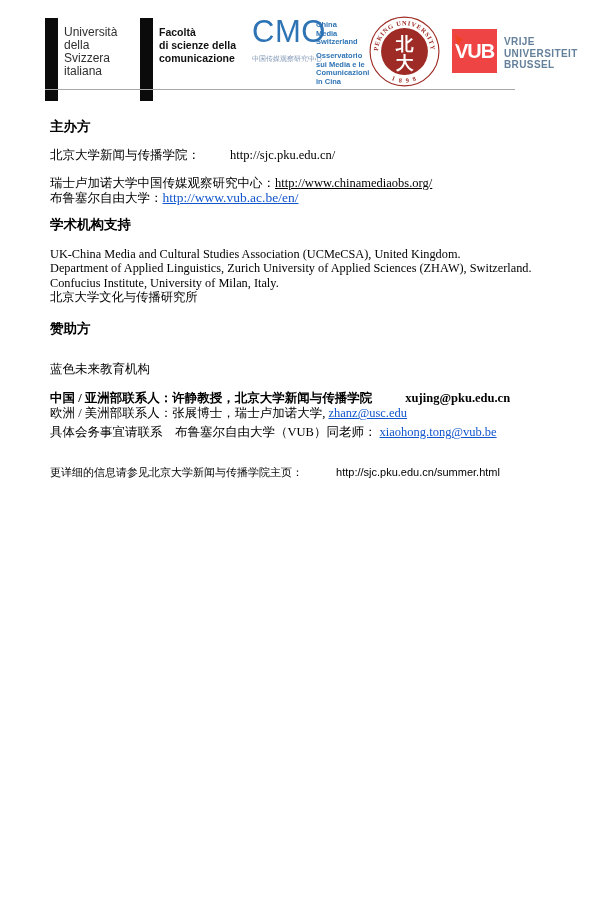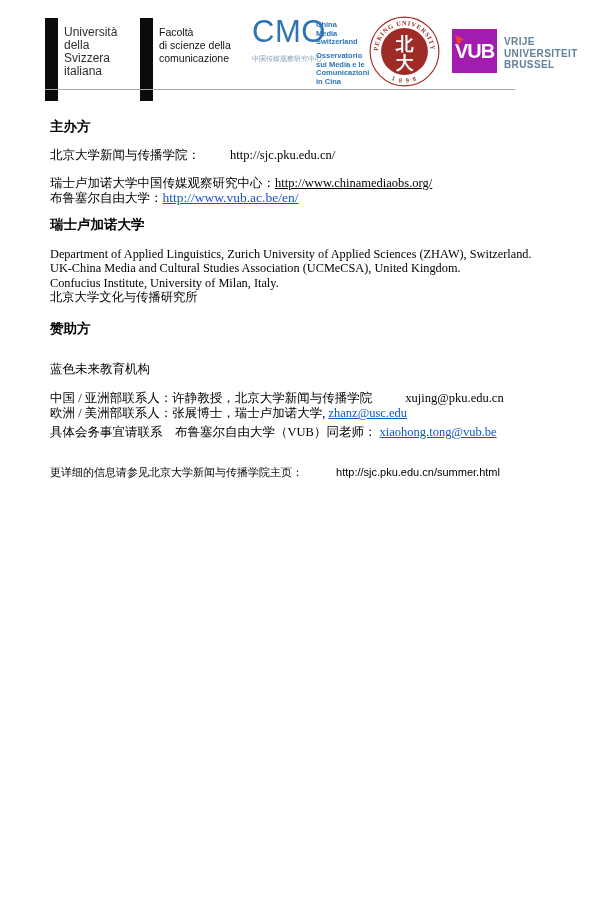--- a/index.html
+++ b/index.html
@@ -10,55 +10,55 @@
   }
   
   .header{position:absolute;top:0;left:0;width:600px;height:108px;}
   .bar{position:absolute;top:18px;width:13px;height:83px;background:#0b0b0b;}
   .bar-1{left:45px;}
   .bar-2{left:140px;}
   .hairline{position:absolute;top:89px;left:45px;width:470px;height:1px;background:#a8a8a8;}
   .usi-text{position:absolute;left:64px;top:26px;font-family:"Liberation Sans",sans-serif;
     font-size:12px;line-height:13px;color:#2f2f2f;}
   .faculty-text{position:absolute;left:159px;top:26px;font-family:"Liberation Sans",sans-serif;
-    font-size:10.5px;line-height:13px;color:#111;font-weight:normal;}
+    font-size:10.5px;line-height:13px;color:#111;font-weight:bold;}
   
   .cmo{position:absolute;left:245px;top:20px;width:125px;height:70px;
     font-family:"Liberation Sans",sans-serif;margin-left:7px;}
   .cmo-acronym{position:absolute;left:0;top:-4px;font-size:31px;line-height:31px;
     font-weight:400;color:#2e74b5;letter-spacing:0.5px;}
   .cmo-cn{position:absolute;left:0;top:34px;font-size:7px;color:#7f96b4;white-space:nowrap;}
   .cmo-en-top{position:absolute;left:64px;top:1px;font-size:7.5px;line-height:8.5px;
     color:#2e74b5;font-weight:bold;}
   .cmo-en-bottom{position:absolute;left:64px;top:32px;font-size:7.5px;line-height:8.5px;
     color:#2e74b5;font-weight:bold;}
   
   .pku-seal{position:absolute;left:369px;top:16px;width:71px;height:71px;}
   
-  .vub-square{position:absolute;left:452px;top:29px;width:45px;height:44px;background:#a21caf;}
+  .vub-square{position:absolute;left:452px;top:29px;width:45px;height:44px;background:#ef4444;}
   .vub-acronym{position:absolute;left:0;top:0;width:45px;height:44px;display:flex;
     align-items:center;justify-content:center;color:#fff;font-family:"Liberation Sans",sans-serif;
     font-weight:bold;font-size:20px;letter-spacing:-1px;}
   .vub-flame{position:absolute;left:3px;top:6px;width:8px;height:11px;background:#ef4123;
     clip-path:polygon(0 0,100% 35%,35% 100%);}
   .vub-text{position:absolute;left:504px;top:36px;font-family:"Liberation Sans",sans-serif;
     font-size:10px;line-height:11.5px;font-weight:bold;color:#64809b;letter-spacing:0.4px;}
   
   .line{position:absolute;left:50px;white-space:nowrap;font-size:12.5px;line-height:16px;}
   .heading{font-weight:bold;font-size:13.5px;}
   .h-organizers{top:119px;}
   .l-pku{top:147px;}
   .l-cmo-url{top:175px;}
   .l-vub-url{top:190px;}
   .h-academic{top:217px;}
   .academic-list{position:absolute;left:50px;top:247px;font-size:12.3px;line-height:14.4px;
     white-space:nowrap;}
   .h-sponsor{top:321px;}
   .l-sponsor{top:361px;}
-  .l-contact-china{top:390px;}
+  .l-contact-china{top:390px;font-weight:bold;}
   .l-contact-europe{top:405px;}
   .l-contact-logistics{top:424px;}
   .l-footer{top:464px;font-family:"Liberation Sans","DejaVu Sans",sans-serif;font-size:11px;}
   .link-black{color:#000;text-decoration:underline;cursor:pointer;}
   .link-blue{color:#1155cc;text-decoration:underline;cursor:pointer;}
   .link-blue-lg{color:#1155cc;text-decoration:underline;cursor:pointer;font-size:13.5px;}
   .plain-url{color:#000;text-decoration:none;margin-left:30px;}
 </style>
 </head>
 <body>
@@ -133,25 +133,25 @@
 </div>
 
 <div class="line l-cmo-url">
   <span>瑞士卢加诺大学中国传媒观察研究中心：</span><span class="link-black">http://www.chinamediaobs.org/</span>
 </div>
 
 <div class="line l-vub-url">
   <span>布鲁塞尔自由大学：</span><span class="link-blue-lg">http://www.vub.ac.be/en/</span>
 </div>
 
-<div class="line heading h-academic">瑞士卢加诺大学</div>
+<div class="line heading h-academic">学术机构支持</div>
 
 <div class="academic-list">
+  <div>UK-China Media and Cultural Studies Association (UCMeCSA), United Kingdom.</div>
   <div>Department of Applied Linguistics, Zurich University of Applied Sciences (ZHAW), Switzerland.</div>
-  <div>UK-China Media and Cultural Studies Association (UCMeCSA), United Kingdom.</div>
   <div>Confucius Institute, University of Milan, Italy.</div>
   <div>北京大学文化与传播研究所</div>
 </div>
 
 <div class="line heading h-sponsor">赞助方</div>
 
 <div class="line l-sponsor">蓝色未来教育机构</div>
 
 <div class="line l-contact-china">
   <span>中国 / 亚洲部联系人：许静教授，北京大学新闻与传播学院 </span><span class="plain-url">xujing@pku.edu.cn</span>

